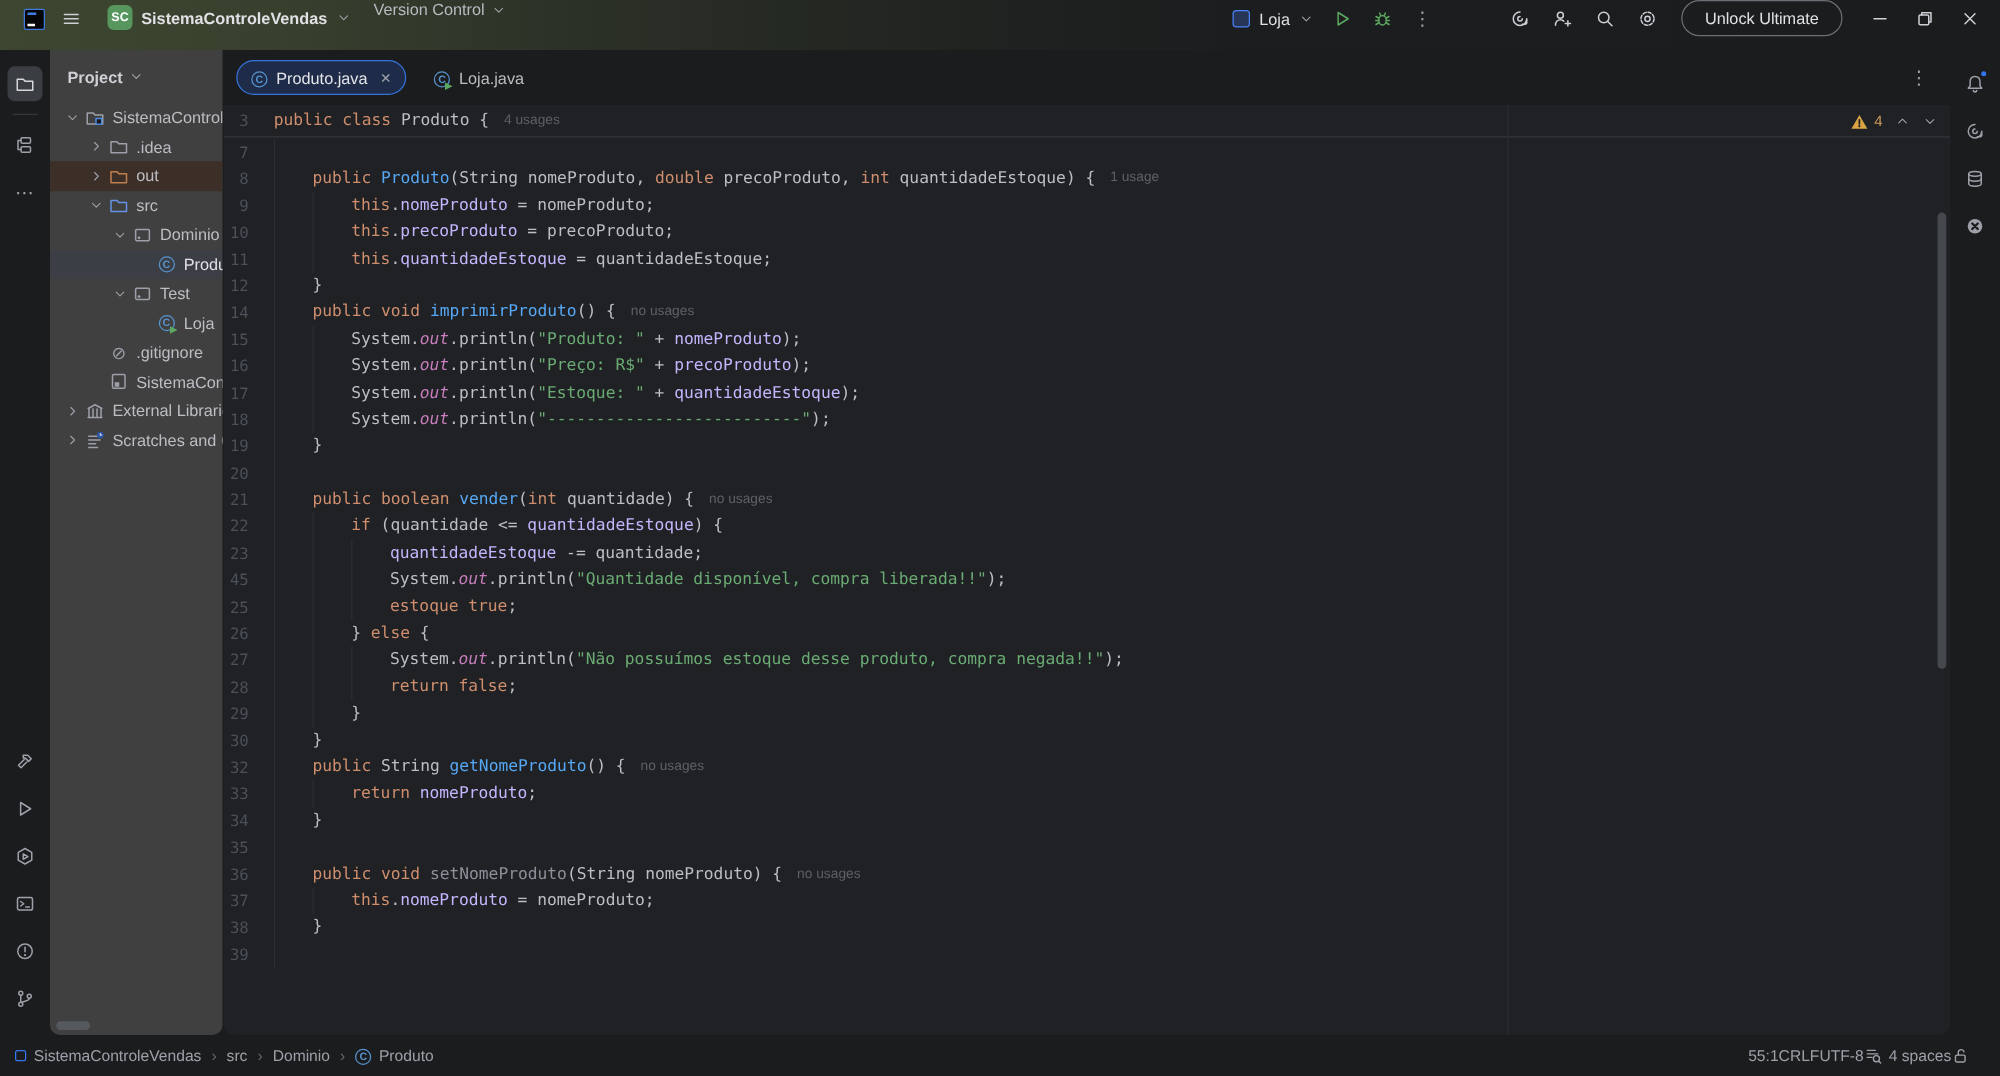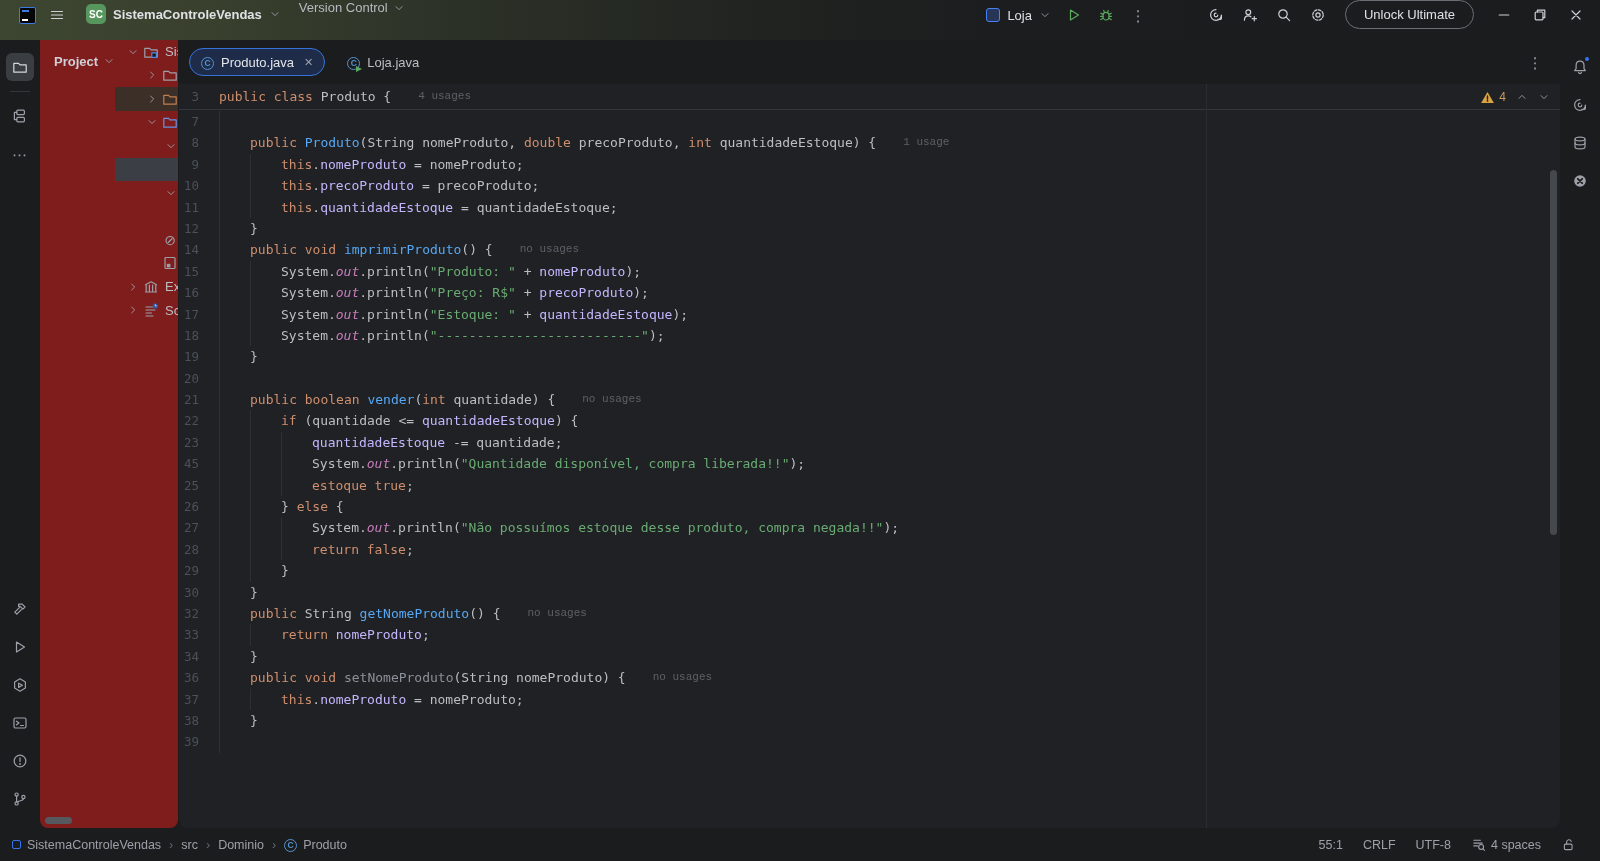--- a/index.html
+++ b/index.html
@@ -33,21 +33,21 @@
   
   .main{flex:1;display:flex;min-height:0}
   .stripe{width:40px;flex:none;display:flex;flex-direction:column;align-items:center;padding:8px 0 10px}
   .sicon{width:28px;height:28px;border-radius:6px;display:grid;place-items:center;color:#9DA0A8;margin:5px 0;position:relative;flex:none}
   .sicon.active{background:#3a3d42;color:#d5d7dc}
   .sdivider{width:20px;height:1px;background:#33363a;margin:5px 0;flex:none}
   .sspacer{flex:1}
   .bdot{position:absolute;top:2px;right:3px;width:8px;height:8px;border-radius:50%;background:#3574F0;border:2px solid #1b1c1e}
 
   
-  .project-panel{width:138px;flex:none;background:#7f1d1d;border-radius:0 0 8px 8px;position:relative;overflow:hidden;display:flex;flex-direction:row}
+  .project-panel{width:138px;flex:none;background:#404040;border-radius:0 0 8px 8px;position:relative;overflow:hidden;display:flex;flex-direction:column}
   .pp-header{height:42px;flex:none;display:flex;align-items:center;gap:5px;padding-left:14px;color:#ced0d6;font-size:13px;font-weight:600}
   .tree{font-size:13px}
   .trow{height:23.5px;display:flex;align-items:center;white-space:nowrap;color:#bcbec4}
   .trow .chev{width:19px;flex:none;display:grid;place-items:center;color:#9da0a8}
   .trow .ticon{width:18px;flex:none;display:grid;place-items:center;margin-right:5px;color:#9da0a8}
   .trow.selected{background:#3b3e44;color:#e0e2e6}
   .trow.excluded{background:#3c2f27}
   .c-orange{color:#C07F4F}.c-blue{color:#6592E2}
   .hsb{position:absolute;left:5px;bottom:4px;width:27px;height:7px;border-radius:4px;background:#55585d}
 
@@ -71,31 +71,31 @@
     font:12px "Liberation Sans",sans-serif}
   .wcount{color:#c99a5b}
   .ichev{color:#9da0a8;display:grid;place-items:center}
   .codewrap{position:absolute;top:27px;left:0;right:0;bottom:0;overflow:hidden}
   .cline{height:21.4px;display:flex;align-items:center;white-space:pre}
   .ln{width:20px;flex:none;text-align:right;color:#4b5059;margin-right:20px;font-size:12.5px}
   .sticky .ln{color:#4b5059}
   .ind{width:31px;flex:none;align-self:stretch;border-left:1px solid #2c2f33}
   .k{color:#CF8E6D}.t{color:#BCBEC4}.d{color:#56A8F5}.f{color:#c4b5fd}
   .o{color:#C77DBB;font-style:italic}.s{color:#6AAB73}.g{color:#8C9099}
-  .hint{font-family:Liberation Mono, monospace;font-size:11px;color:#5c6067;margin-left:27px}
+  .hint{font-family:Liberation Sans, sans-serif;font-size:11px;color:#5c6067;margin-left:12px}
   .marginline{position:absolute;top:0;bottom:0;left:1027px;width:1px;background:#2a2c2f}
   .vscroll{position:absolute;right:3px;top:86px;width:7px;height:365px;border-radius:4px;background:#45484c;z-index:4}
 
   
   .statusbar{height:33px;flex:none;display:flex;align-items:center;padding:0 24px 0 12px;font-size:12.5px;color:#9DA0A8}
   .bc{display:flex;align-items:center;gap:8px}
   .bc .sep{color:#64686e}
   .bc .bcitem{display:flex;align-items:center;gap:6px}
   .modsq{width:9px;height:9px;border:1.5px solid #3574F0;border-radius:2px;display:block}
-  .sb-right{margin-left:auto;display:flex;align-items:center;gap:20px}
+  .sb-right{margin-left:auto;display:flex;align-items:center;}
   .sb-item{display:flex;align-items:center;gap:5px;color:#9DA0A8}
   svg{display:block}
 </style>
 </head>
 <body>
 
 <div class="window">
 
   <header class="titlebar">
     <div class="tbbtn">
@@ -486,20 +486,21 @@
             <div class="cline"><span class="ln">45</span><span class="ind"></span><span class="ind"></span><span class="ind"></span><span class="t">System.</span><span class="o">out</span><span class="t">.println(</span><span class="s">"Quantidade disponível, compra liberada!!"</span><span class="t">);</span></div>
             <div class="cline"><span class="ln">25</span><span class="ind"></span><span class="ind"></span><span class="ind"></span><span class="k">estoque true</span><span class="t">;</span></div>
             <div class="cline"><span class="ln">26</span><span class="ind"></span><span class="ind"></span><span class="t">} </span><span class="k">else</span><span class="t"> {</span></div>
             <div class="cline"><span class="ln">27</span><span class="ind"></span><span class="ind"></span><span class="ind"></span><span class="t">System.</span><span class="o">out</span><span class="t">.println(</span><span class="s">"Não possuímos estoque desse produto, compra negada!!"</span><span class="t">);</span></div>
             <div class="cline"><span class="ln">28</span><span class="ind"></span><span class="ind"></span><span class="ind"></span><span class="k">return false</span><span class="t">;</span></div>
             <div class="cline"><span class="ln">29</span><span class="ind"></span><span class="ind"></span><span class="t">}</span></div>
             <div class="cline"><span class="ln">30</span><span class="ind"></span><span class="t">}</span></div>
             <div class="cline"><span class="ln">32</span><span class="ind"></span><span class="k">public </span><span class="t">String </span><span class="d">getNomeProduto</span><span class="t">() {</span><span class="hint">no usages</span></div>
             <div class="cline"><span class="ln">33</span><span class="ind"></span><span class="ind"></span><span class="k">return </span><span class="f">nomeProduto</span><span class="t">;</span></div>
             <div class="cline"><span class="ln">34</span><span class="ind"></span><span class="t">}</span></div>
+            <div class="cline"><span class="ln">35</span><span class="ind"></span></div>
             <div class="cline"><span class="ln">36</span><span class="ind"></span><span class="k">public void </span><span class="g">setNomeProduto</span><span class="t">(String nomeProduto) {</span><span class="hint">no usages</span></div>
             <div class="cline"><span class="ln">37</span><span class="ind"></span><span class="ind"></span><span class="k">this</span><span class="t">.</span><span class="f">nomeProduto</span><span class="t"> = nomeProduto;</span></div>
             <div class="cline"><span class="ln">38</span><span class="ind"></span><span class="t">}</span></div>
             <div class="cline"><span class="ln">39</span><span class="ind"></span></div>
           </div>
         <div class="vscroll"></div>
       </div>
     </section>
 
     <nav class="stripe">

